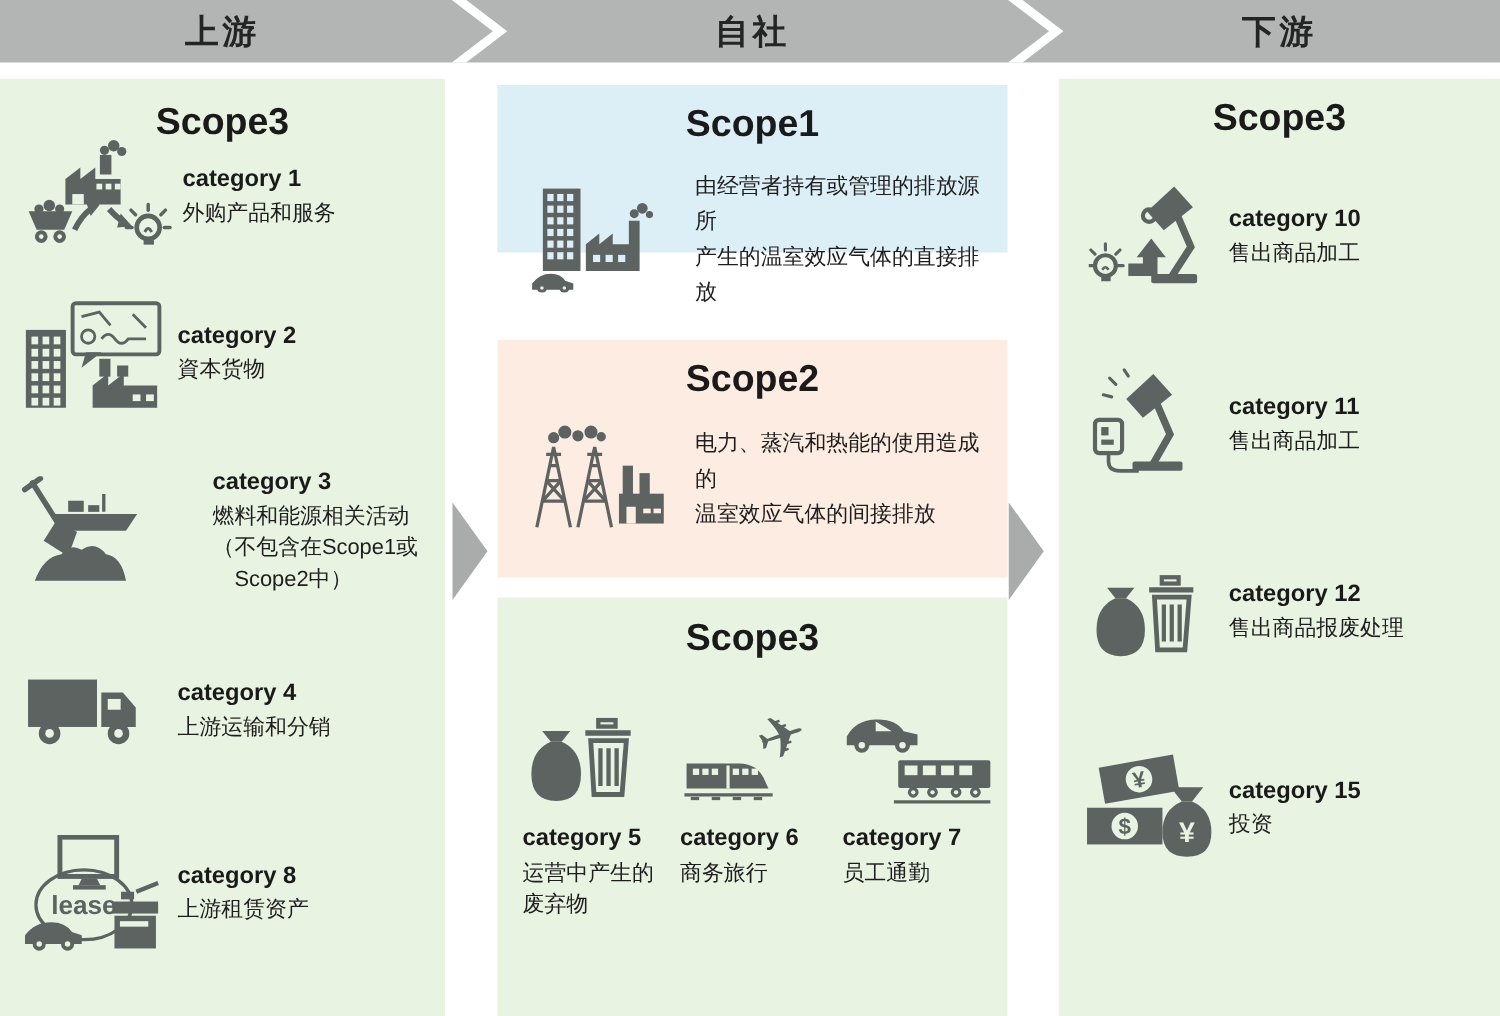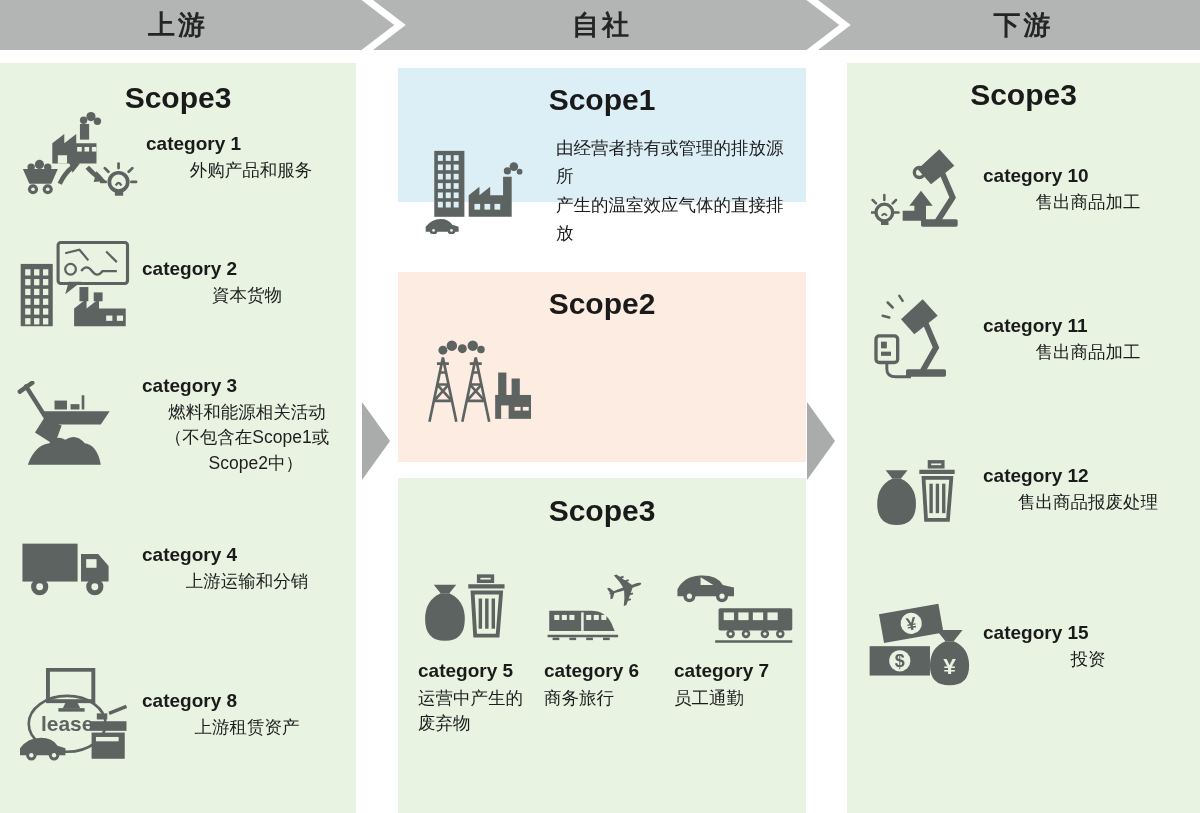--- a/index.html
+++ b/index.html
@@ -30,25 +30,25 @@
   .box-blue .panel-title,.box-pink .panel-title{margin-top:15px;}
   .box-green .panel-title{margin-top:16px;}
 
   
   .item{position:absolute;display:flex;align-items:center;}
   .icon-box{flex:0 0 auto;display:flex;justify-content:center;align-items:center;}
   .panel-left .icon-box{width:134px;}
   .panel-right .icon-box{width:124px;}
   .txt{flex:1 1 auto;}
   .cat-label{font-size:19px;font-weight:700;color:#1a1a1a;margin-bottom:3px;}
-  .cat-desc{font-size:17.5px;line-height:1.45;color:#1d1d1d;white-space:pre-line;text-align:center;}
+  .cat-desc{font-size:17.5px;line-height:1.45;color:#1d1d1d;white-space:pre-line;}
 
   .up-i0{left:12px;top:45px;width:344px;height:100px;}
   .up-i1{left:8px;top:170px;width:344px;height:100px;}
-  .up-i2{left:8px;top:300px;width:344px;height:125px;}
+  .up-i2{left:8px;top:300px;width:344px;height:125px;gap:28px;}
   .up-i3{left:8px;top:461px;width:344px;height:90px;}
   .up-i4{left:8px;top:595px;width:344px;height:115px;}
 
   .dn-i0{left:12px;top:72px;width:334px;height:110px;}
   .dn-i1{left:12px;top:222px;width:334px;height:110px;}
   .dn-i2{left:12px;top:377px;width:334px;height:100px;}
   .dn-i3{left:12px;top:529px;width:334px;height:110px;}
 
   
   .scope-row{position:absolute;left:22px;top:66px;width:368px;display:flex;align-items:center;gap:12px;}
@@ -311,20 +311,22 @@
           <circle cx="68" cy="10" r="7"></circle>
             <circle cx="79" cy="15" r="5"></circle>
           <rect x="102" y="46" width="11" height="32"></rect>
           <rect x="120" y="54" width="11" height="24"></rect>
           <rect x="98" y="76" width="48" height="32"></rect>
           <rect class="cutout" x="106" y="90" width="10" height="18"></rect>
           <rect class="cutout" x="124" y="92" width="8" height="5"></rect>
           <rect class="cutout" x="135" y="92" width="8" height="5"></rect>
         </svg>
       </div>
+      <div class="scope-desc">电力、蒸汽和热能的使用造成的
+温室效应气体的间接排放</div>
     </div>
   </div>
 
   <div class="sbox box-green">
     <div class="panel-title">Scope3</div>
 
     <div class="sub-item mid-i0">
       <div class="sub-icon">
         <svg viewBox="0 0 120 95" width="104" height="82">
           <polygon points="18,24 44,24 36,34 26,34"></polygon>

